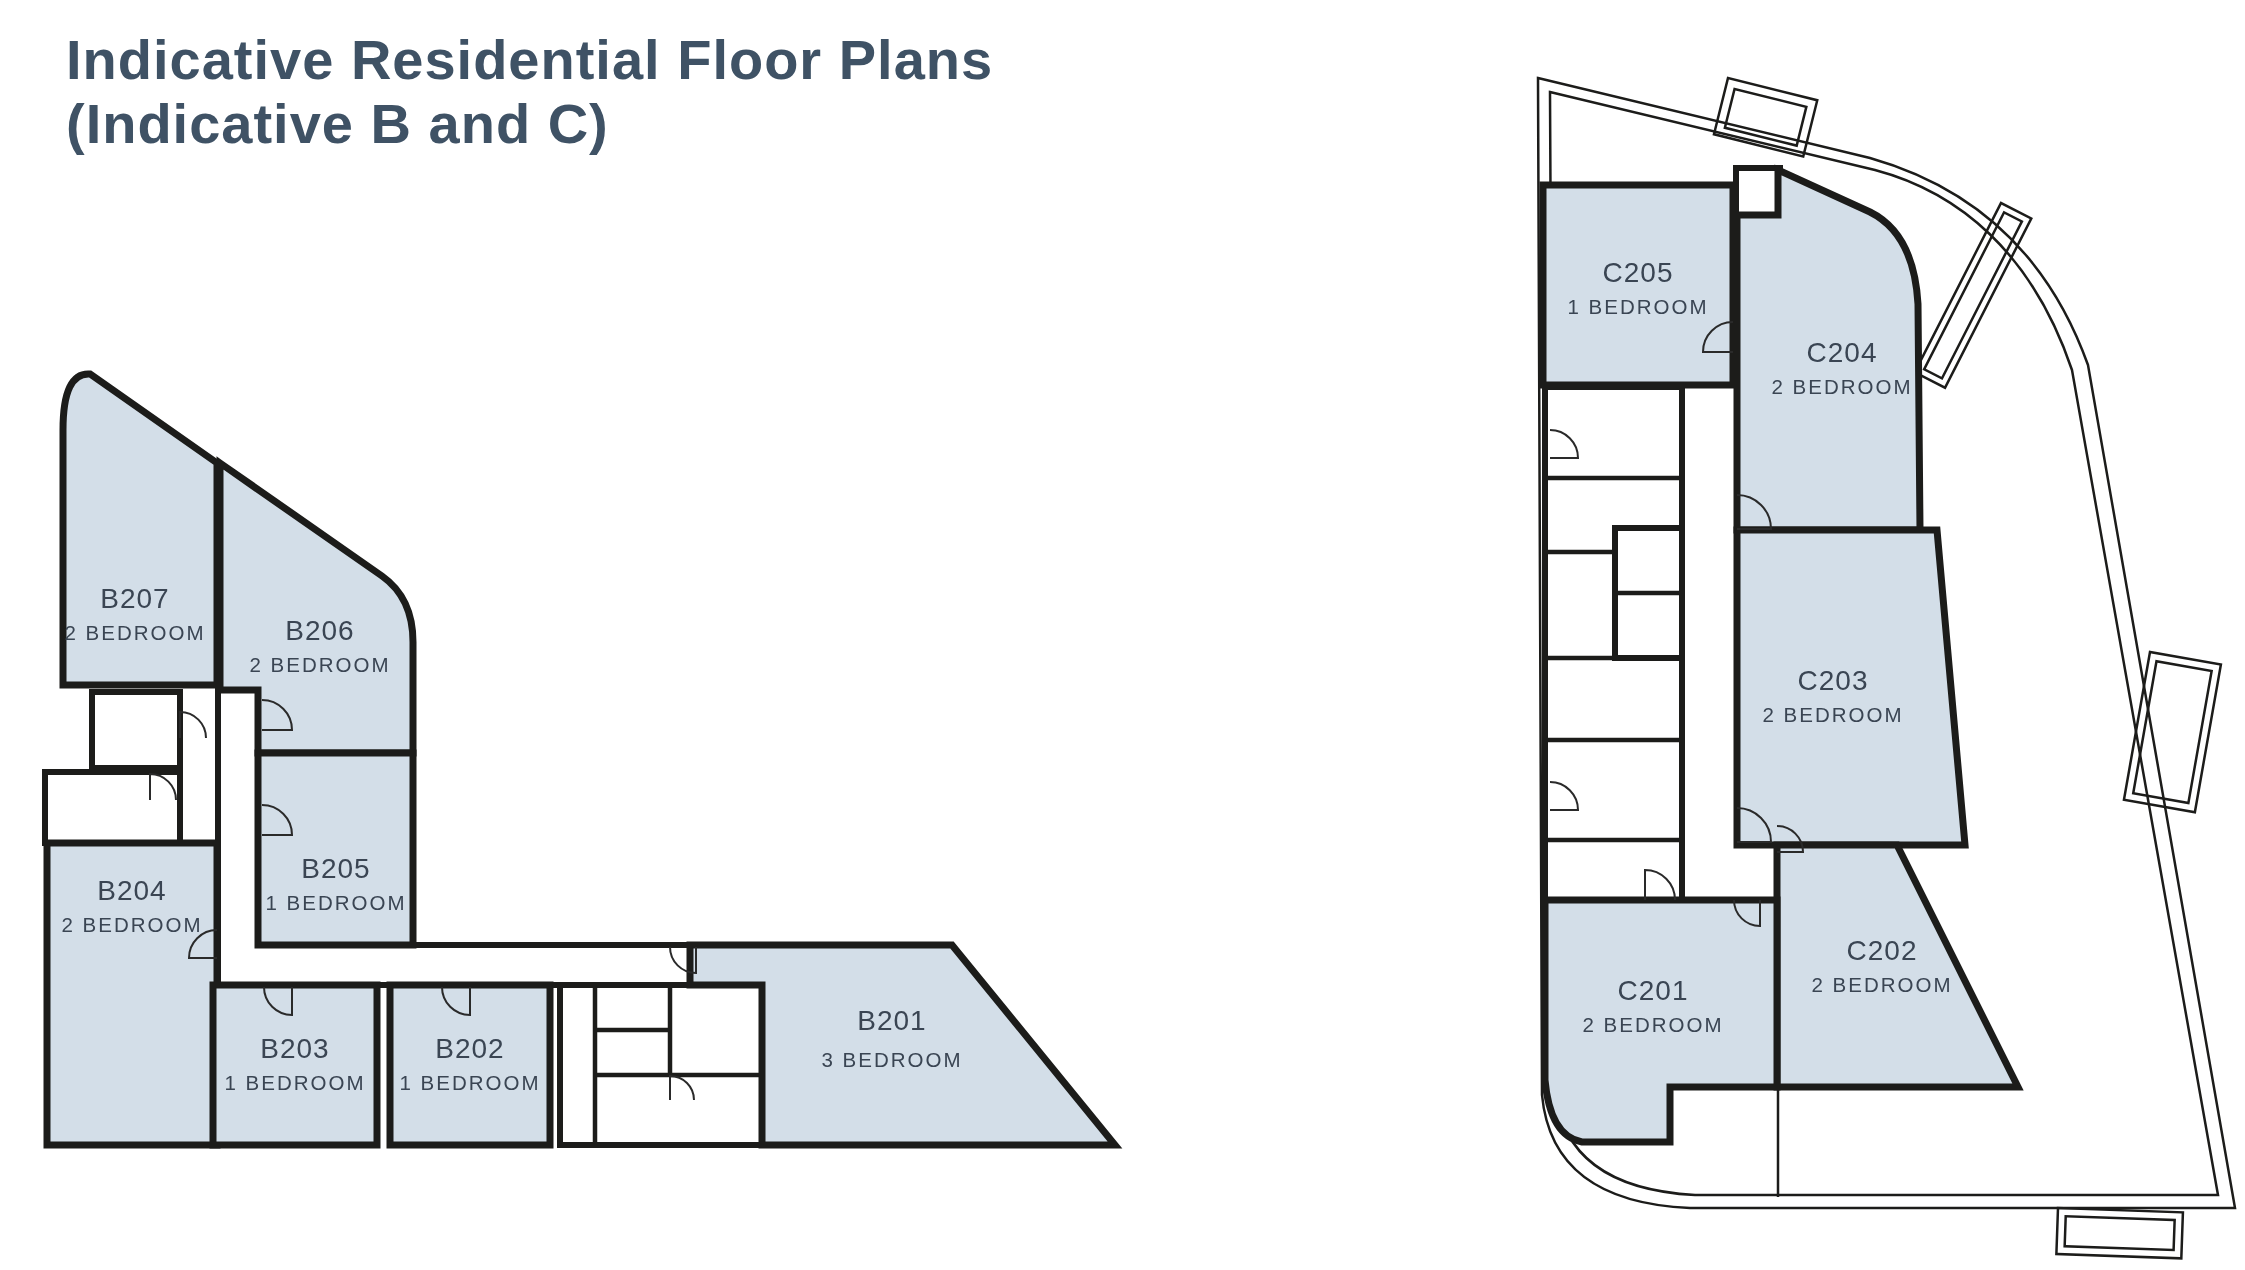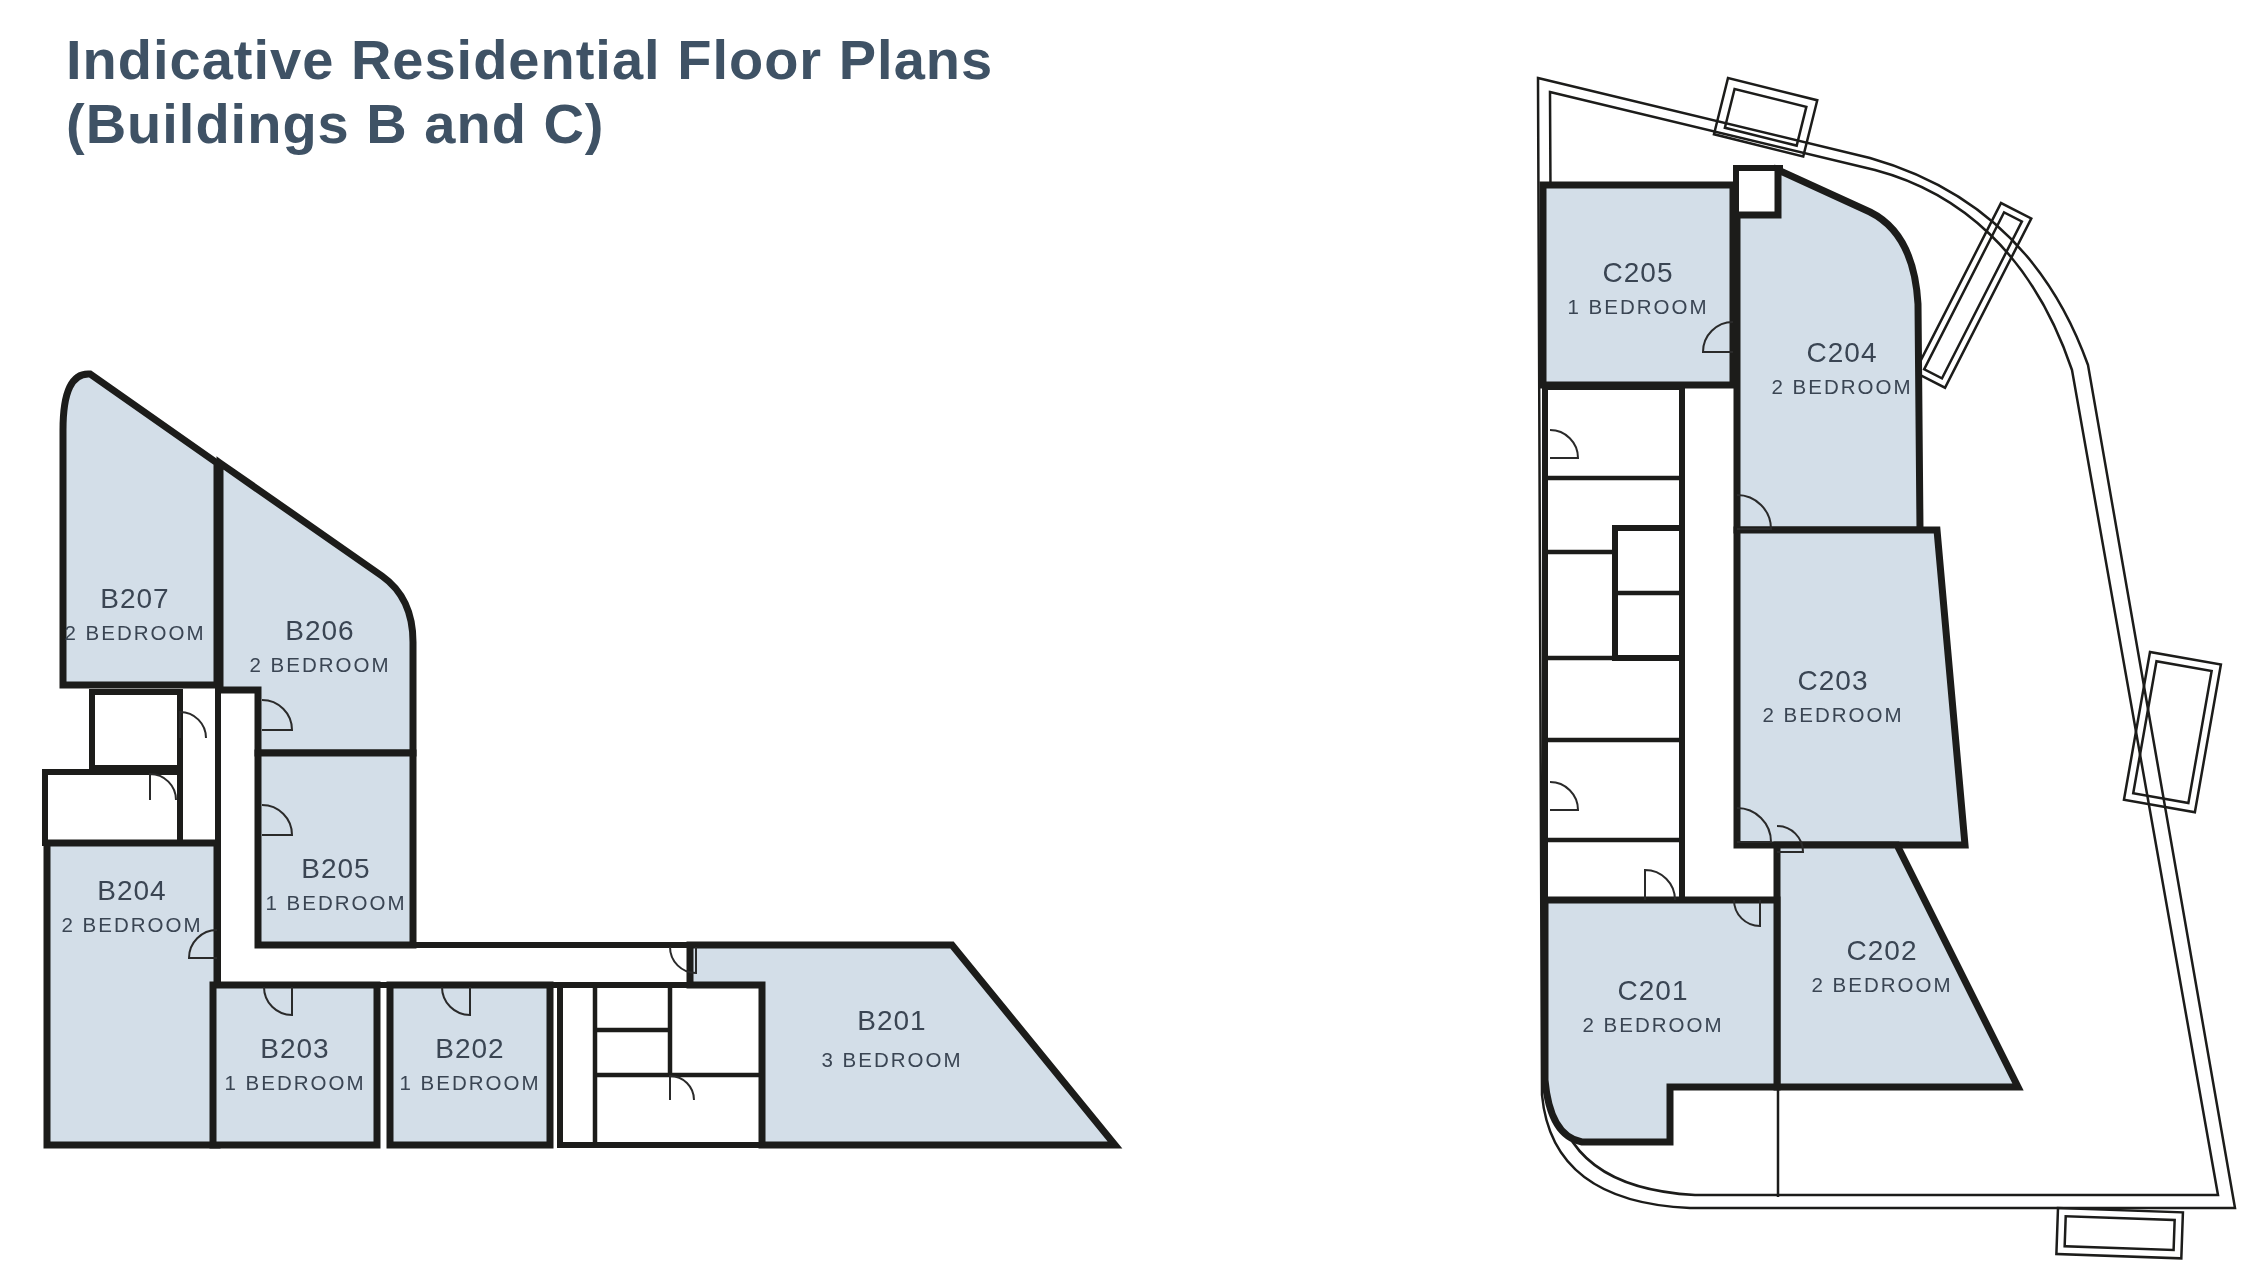--- a/index.html
+++ b/index.html
@@ -16,21 +16,21 @@
   .thin{stroke:#1c1c1a;stroke-width:2.5;fill:none;}
   .door{stroke:#2a2a2a;stroke-width:2;fill:none;}
   .unit{fill:#3a4553;font-size:28px;letter-spacing:1px;text-anchor:middle;}
   .rtype{fill:#3a4553;font-size:20.5px;letter-spacing:2px;text-anchor:middle;}
 </style>
 </head>
 <body>
 
 <div class="title">
   <div>Indicative Residential Floor Plans</div>
-  <div>(Buildings B and C)</div>
+  <div>(Indicative B and C)</div>
 </div>
 
 <svg id="plan-b" class="plan" width="1140" height="880" viewBox="0 0 1140 880">
 
   <path class="core" d="M 188 355 L 228 355 L 228 615 L 660 615 L 660 655 L 188 655 Z"></path>
   <rect class="core" x="62" y="362" width="88" height="76"></rect>
   <rect class="core" x="15" y="442" width="135" height="71"></rect>
 
   <rect class="core" x="530" y="655" width="202" height="160"></rect>
   <g>

